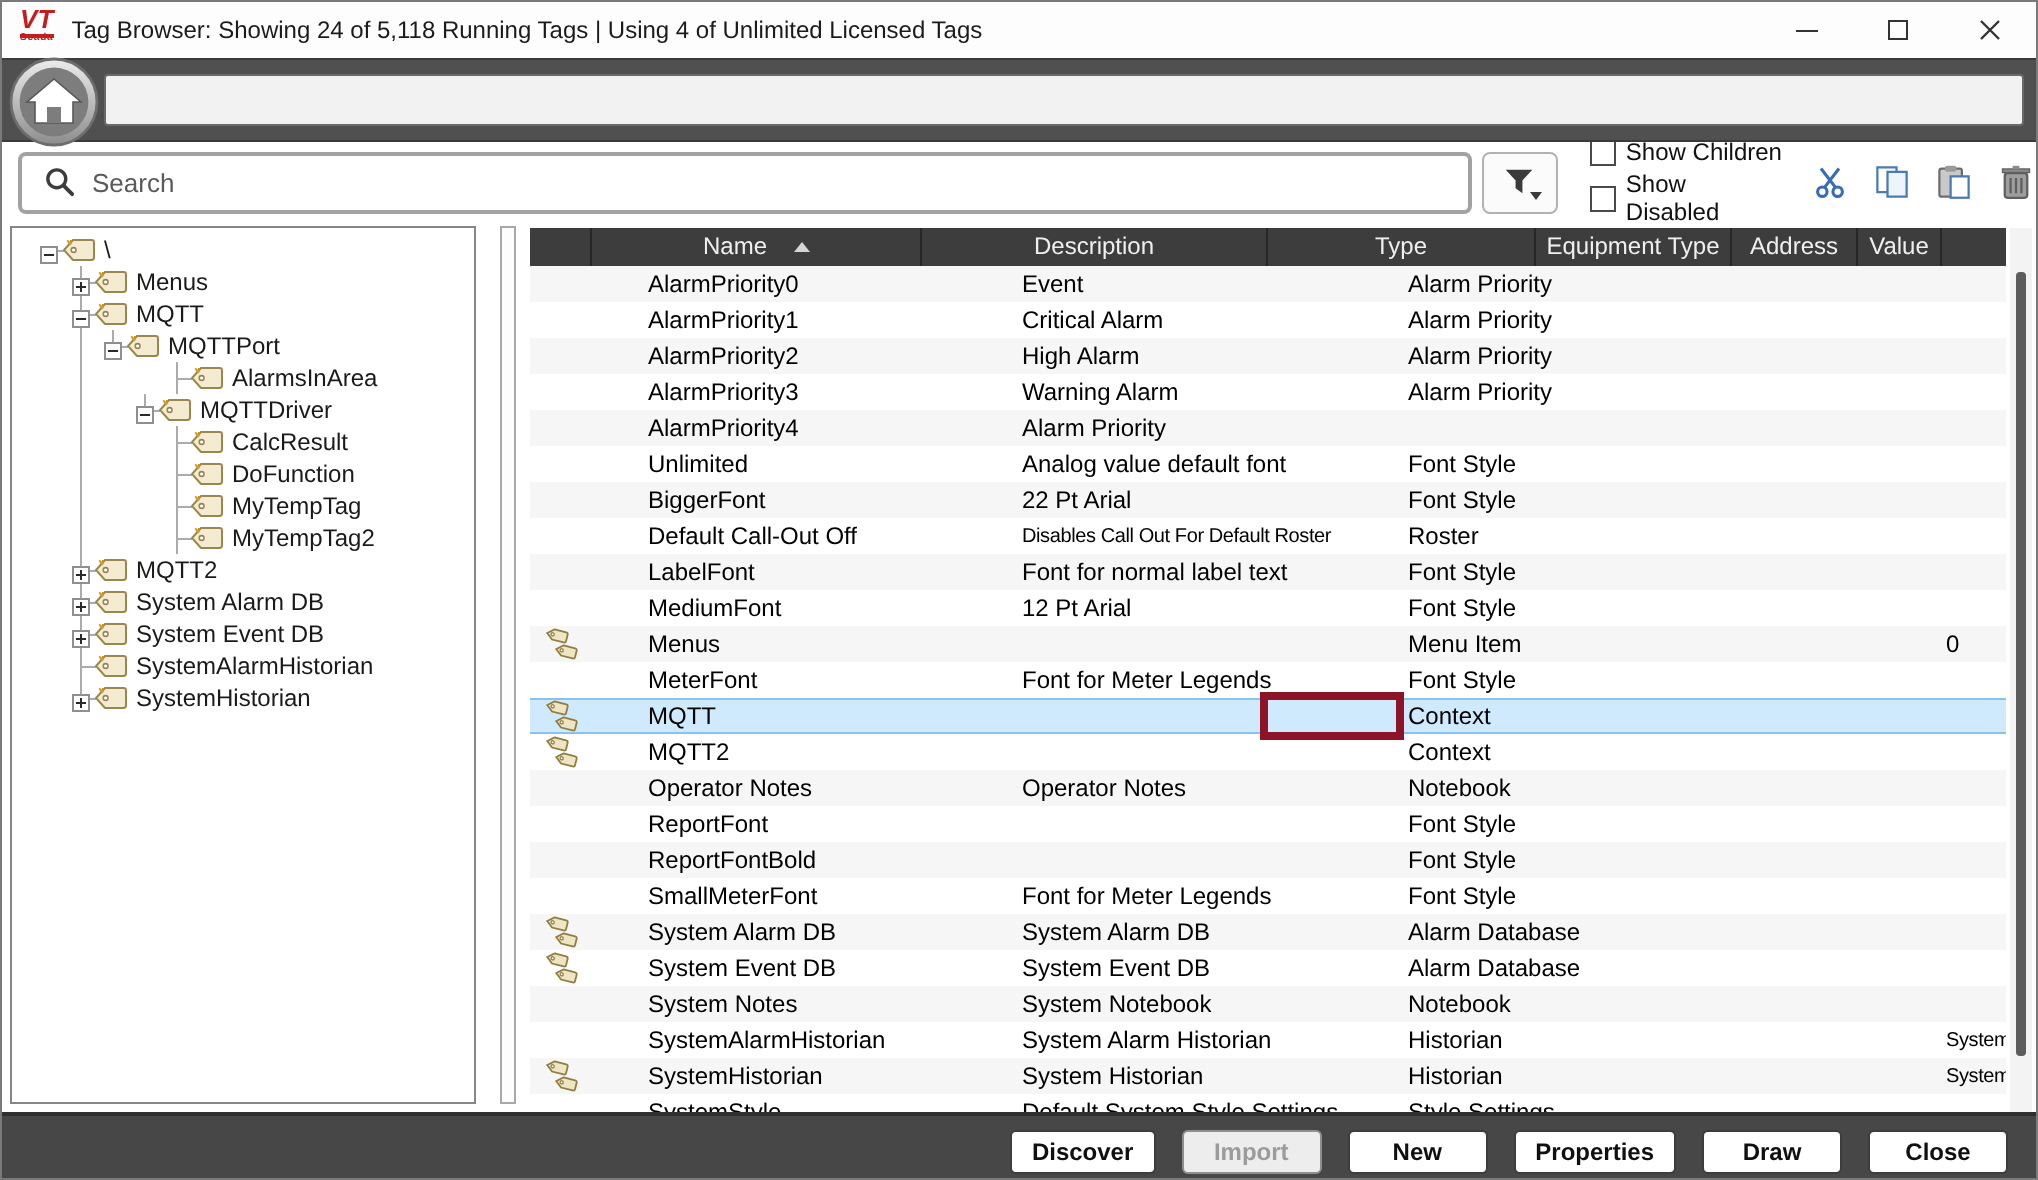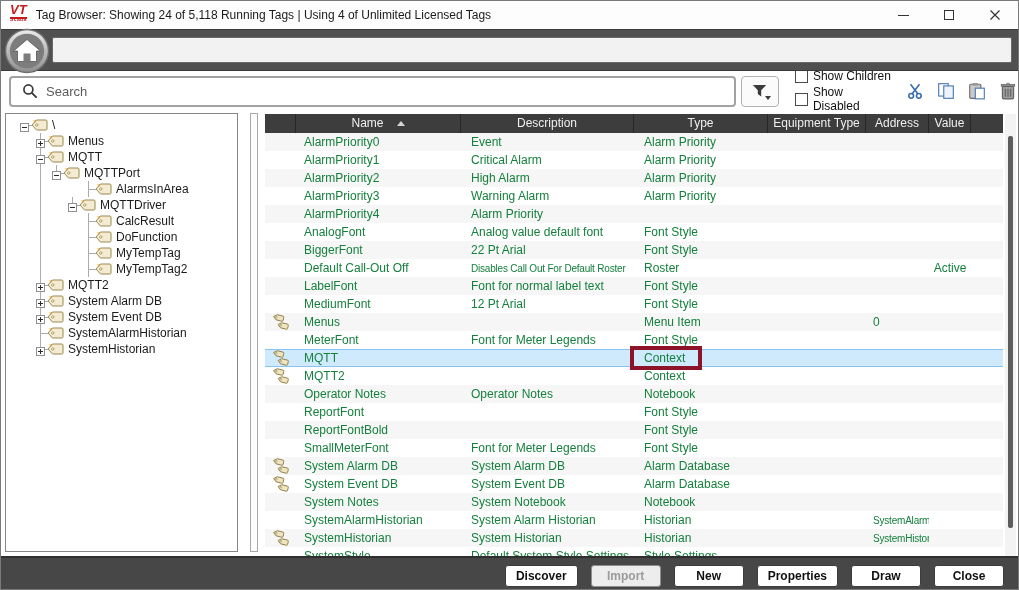--- a/index.html
+++ b/index.html
@@ -46,21 +46,21 @@
   .titem .tico { position:absolute; top:2px; }
   .titem .tlabel { position:absolute; top:1px; }
   .treescroll { position:absolute; left:249px; width:8px; top:2px; bottom:4px; border:1px solid #a8a8a8; background:#fdfdfd; }
 
   .tablearea { position:absolute; left:264px; top:3px; width:738px; bottom:0; overflow:hidden; }
   .thead { display:flex; height:19px; background:#3d3d3d; }
   .thead .hc { color:#efefef; font-size:12px; line-height:19px; text-align:center; border-right:1px solid #272727; flex:none; overflow:hidden; white-space:nowrap; }
   .thead .hc:last-child { border-right:none; flex:1; }
   .sortarrow { display:inline-block; width:0; height:0; border-left:4px solid transparent; border-right:4px solid transparent; border-bottom:5px solid #d6d6d6; margin-left:13px; vertical-align:1px; }
   .tbody { position:relative; }
-  .trow { display:flex; height:18px; align-items:center; font-size:12px; color:#15803d; background:#fff; }
+  .trow { display:flex; height:18px; align-items:center; font-size:12px; color:#000000; background:#fff;gap:20px; }
   .trow.odd { background:#f6f6f6; }
   .trow.sel { background:#cfe9fd; border-top:1px solid #8ac2ee; border-bottom:1px solid #8ac2ee; }
   .trow .c { flex:none; overflow:hidden; white-space:nowrap; }
   .c0 { width:31px; display:flex; justify-content:center; }
   .c1 { width:165px; padding-left:8px; }
   .c2 { width:173px; padding-left:10px; }
   .c3 { width:134px; padding-left:10px; }
   .c4 { width:98px; }
   .c5 { width:63px; padding-left:7px; }
   .c6 { width:42px; text-align:center; }
@@ -441,21 +441,21 @@
     <span class="c c0"></span>
     <span class="c c1">AlarmPriority4</span>
     <span class="c c3">Alarm Priority</span>
     <span class="c c4"></span>
     <span class="c c5"></span>
     <span class="c c6"></span>
     <span class="c c7"></span>
   </div>
           <div class="trow  ">
     <span class="c c0"></span>
-    <span class="c c1">AnalogFont</span>
+    <span class="c c1">Unlimited</span>
     <span class="c c2">Analog value default font</span>
     <span class="c c3">Font Style</span>
     <span class="c c4"></span>
     <span class="c c5"></span>
     <span class="c c6"></span>
     <span class="c c7"></span>
   </div>
           <div class="trow odd ">
     <span class="c c0"></span>
     <span class="c c1">BiggerFont</span>

